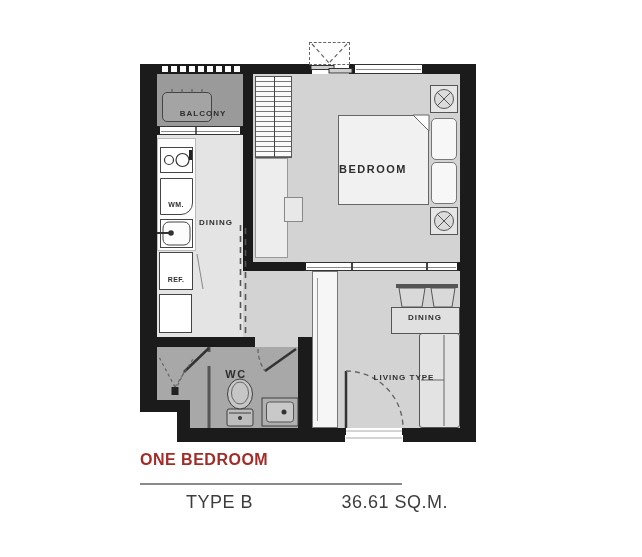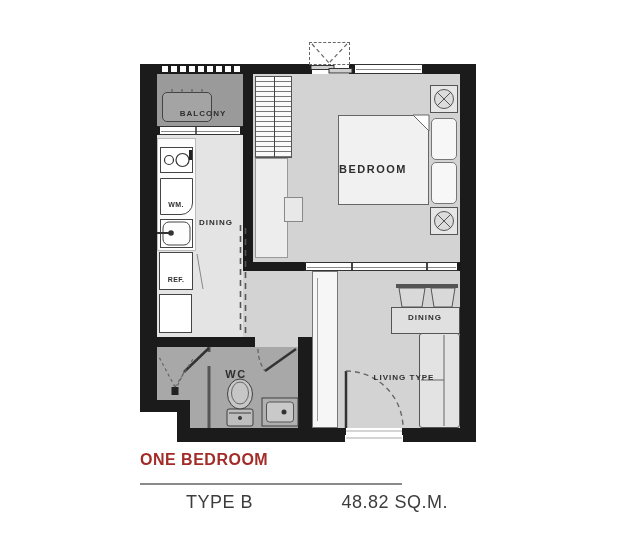--- a/index.html
+++ b/index.html
@@ -205,16 +205,16 @@
   <div class="lbl small" style="left:176px;top:271px;">REF.</div>
   <div class="lbl big" style="left:373px;top:161px;">BEDROOM</div>
   <div class="lbl big" style="left:236px;top:366px;">WC</div>
   <div class="lbl" style="left:425px;top:309px;">DINING</div>
   <div class="lbl" style="left:404px;top:369px;">LIVING TYPE</div>
 
   <div class="legend-title" style="left:140px;top:451px;">ONE BEDROOM</div>
   <div class="divider" style="left:140px;top:483px;width:262px;height:2px;"></div>
   <div class="legend-row" style="left:140px;top:492px;width:262px;margin-left:46px;">
     <span>TYPE B</span>
-    <span>48.82 SQ.M.</span>
+    <span>36.61 SQ.M.</span>
   </div>
 
 </div>
 
 </body></html>

